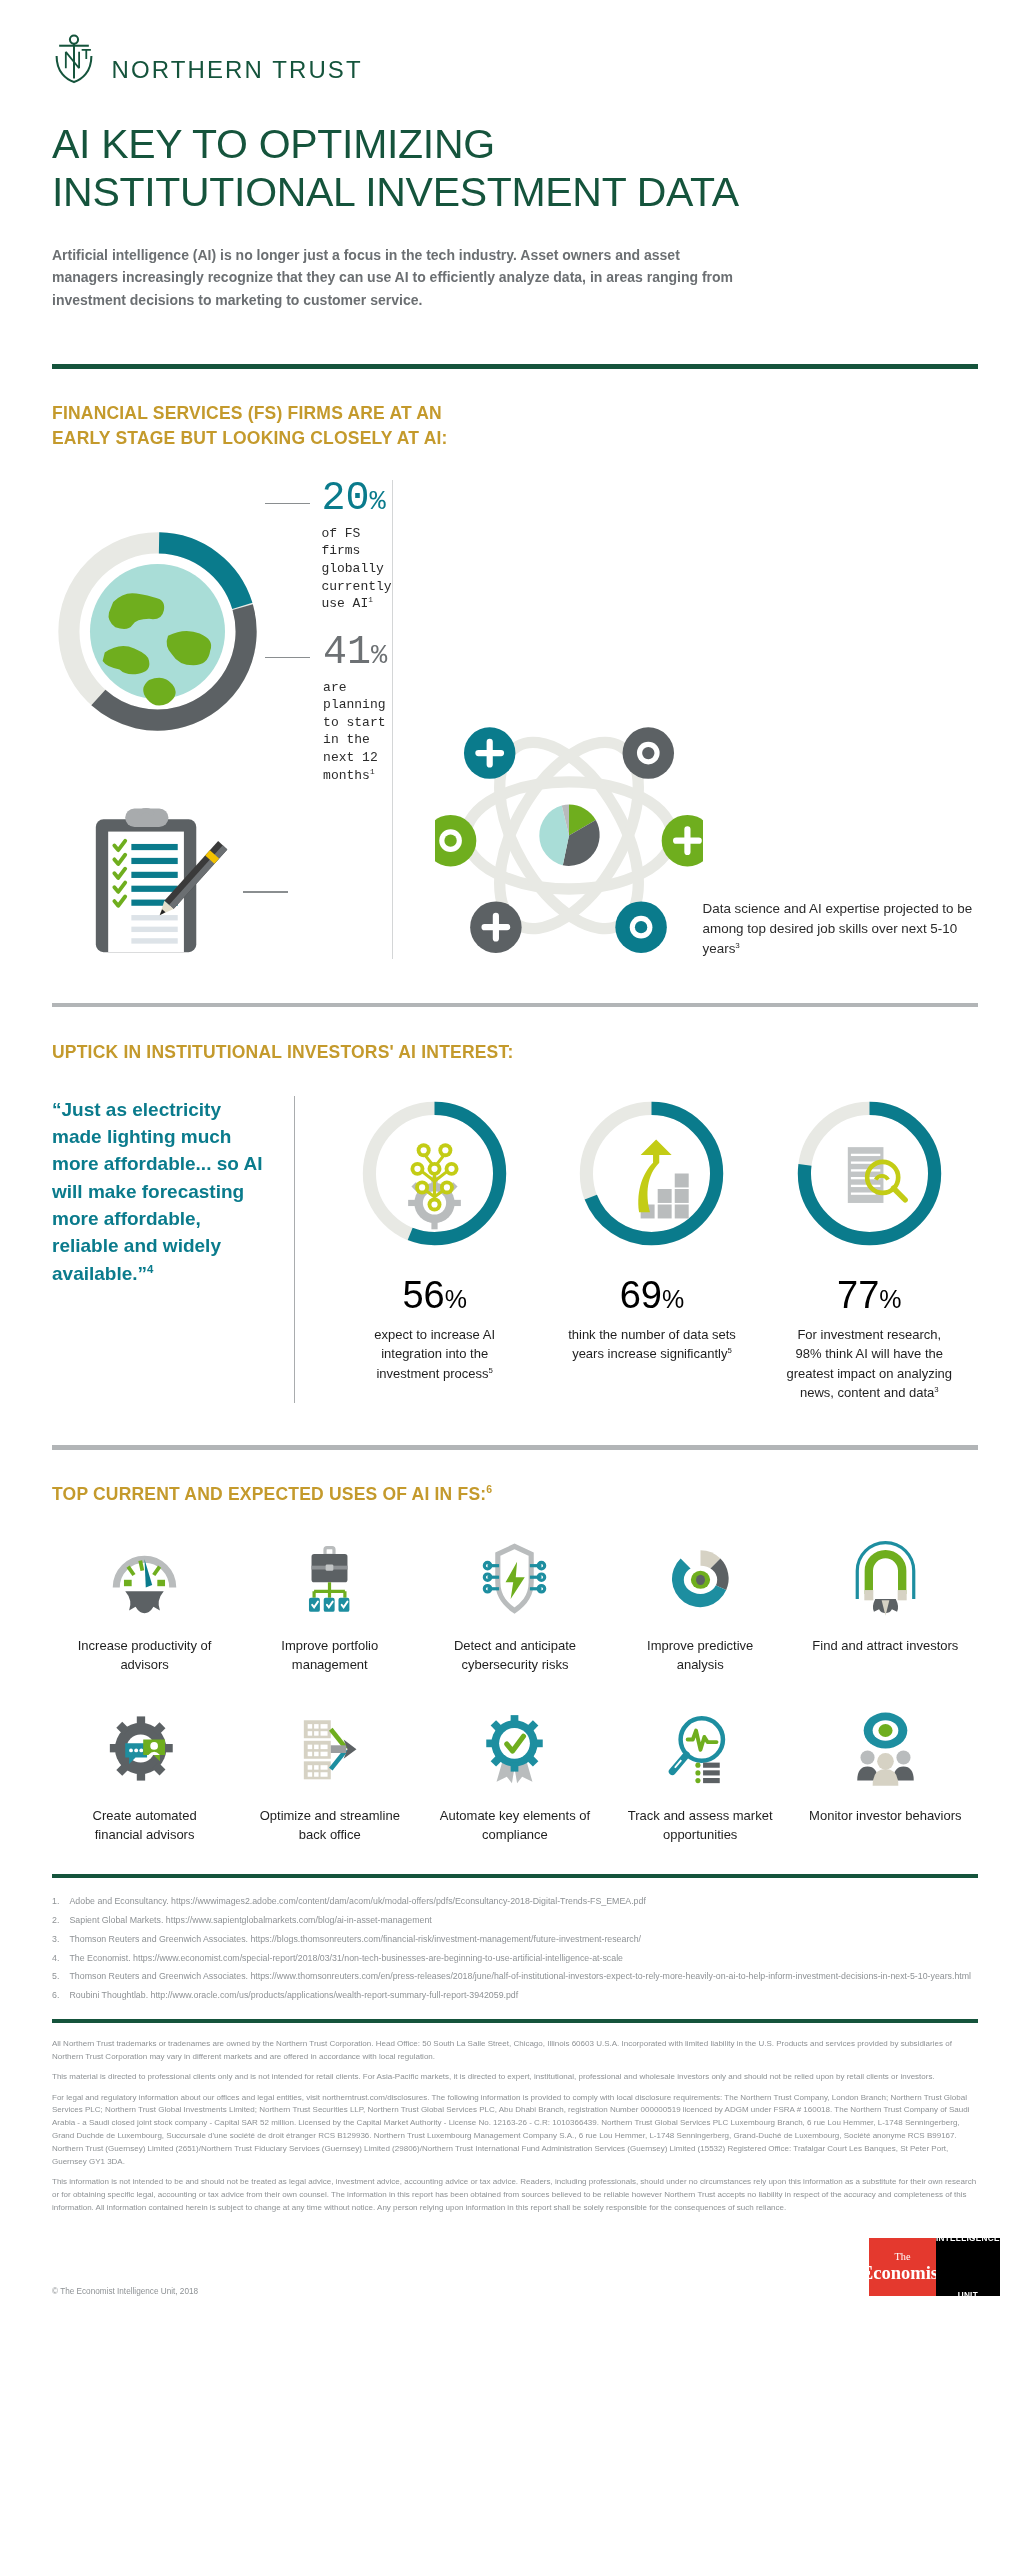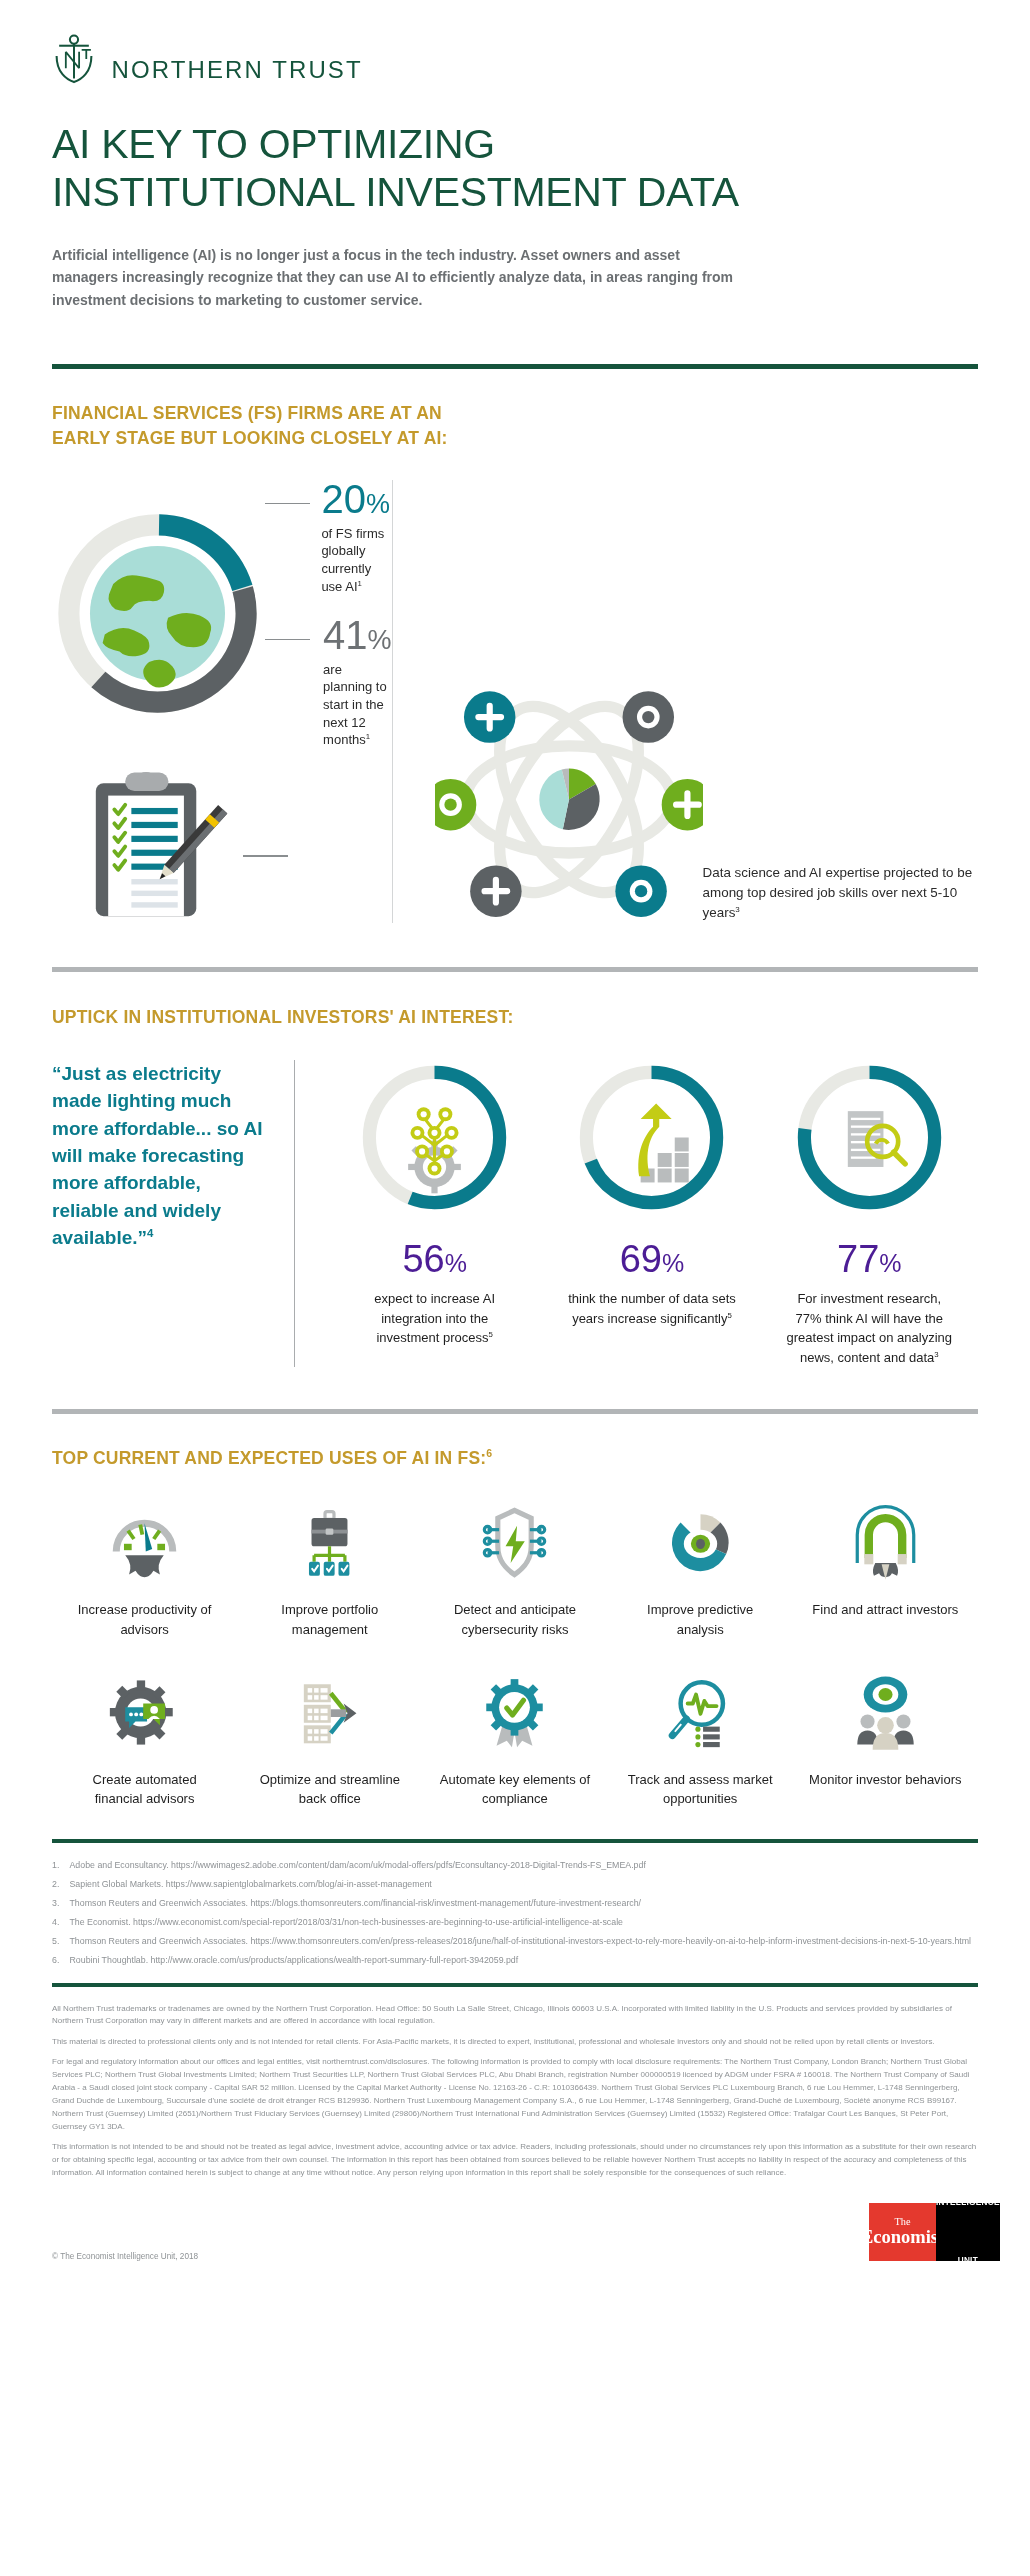--- a/index.html
+++ b/index.html
@@ -43,21 +43,21 @@
   .stat-sub { font-size: 13px; color: #2b2b2b; margin-top: 7.2px; line-height: 1.35; }
   sup { font-size: 0.6em; vertical-align: super; }
 
   .s1-caption { margin-top: 18.5px; font-size: 13.4px; line-height: 1.5; color: #2b2b2b; width: 289px; }
 
   
   .s2 { display: flex; margin-top: 31px; }
   .quote { width: 242px; color: #0a7b8c; font-size: 19px; line-height: 1.44; font-weight: bold; padding-right: 26px; }
   .s2-right { flex: 1; border-left: 1.5px solid #a9acae; padding-left: 31px; display: flex; justify-content: space-around; }
   .donut-card { width: 170px; display: flex; flex-direction: column; align-items: center; }
-  .donut-pct { margin-top: 23px; font-size: 38px; font-weight: 300; color: #4c1d95; line-height: 1; }
+  .donut-pct { margin-top: 23px; font-size: 38px; font-weight: 300; color: #000000; line-height: 1; }
   .donut-pct .sm { font-size: 25px; }
   .donut-label { margin-top: 11.3px; font-size: 13px; line-height: 1.5; text-align: center; color: #1f1f1f; }
 
   
   .uses-grid { display: flex; flex-wrap: wrap; margin-top: 29px; }
   .use-cell { width: 20%; display: flex; flex-direction: column; align-items: center; margin-bottom: 30px; }
   .use-icon { height: 88px; display: flex; align-items: center; justify-content: center; }
   .use-label { margin-top: 13.4px; font-size: 13px; line-height: 1.48; text-align: center; color: #1f1f1f; max-width: 155px; }
 
   
@@ -126,21 +126,21 @@
             </g>
 
             <circle cx="100" cy="100" r="64" fill="#a9ddd7"></circle>
             <path fill="#6fae1e" d="M58 72 q10-10 22-8 t18 4 q10 2 8 12 t-14 8 q-12 0-16 6 t-16 2 q-8-6-6-14 z
                                       M50 120 q14-10 28-4 t14 12 q2 10-10 12 t-18-4 q-12-2-16-8 z
                                       M110 104 q16-8 30-2 t10 16 q-2 14-16 14 t-20-10 q-8-8-4-18 z
                                       M92 146 q14-6 22 4 t-4 18 q-12 6-20-4 t2-18 z"></path>
           </svg>
         </div>
 
-        <div style="flex:1; padding-left:2.1px;">
+        <div style="flex:1; padding-left:2.1px;font-family:Liberation Mono, monospace;">
           <div class="stat-row">
             <div class="leader"></div>
             <div style="margin-left:11.3px">
               <div class="pct teal"><span>20</span><span class="sm">%</span></div>
               <div class="stat-sub"><span>of FS firms globally currently use AI</span><sup>1</sup></div>
             </div>
           </div>
 
           <div class="stat-row" style="margin-top:20.6px">
             <div class="leader"></div>
@@ -338,21 +338,21 @@
                 <line x1="76" y1="116" x2="114" y2="116"></line>
                   <line x1="76" y1="126" x2="108" y2="126"></line>
               </g>
               <circle cx="117" cy="105" r="20" fill="none" stroke="#c3cc15" stroke-width="6"></circle>
               <line x1="131" y1="119" x2="146" y2="134" stroke="#c3cc15" stroke-width="7" stroke-linecap="round"></line>
               <path d="M108 108 a9 9 0 0 1 16 0" fill="none" stroke="#c3cc15" stroke-width="5"></path>
             </g>
           </svg>
         </div>
         <div class="donut-pct"><span>77</span><span class="sm">%</span></div>
-        <div class="donut-label"><span>For investment research, 77% think AI will have the greatest impact on analyzing news, content and data</span><sup>3</sup></div>
+        <div class="donut-label"><span>For investment research, 98% think AI will have the greatest impact on analyzing news, content and data</span><sup>3</sup></div>
       </div>
     </div>
   </div>
 
   <div style="margin-top:42px" class="rule-grey"></div>
 
   <h2 class="sec-head" style="margin-top:32px">
     <span>TOP CURRENT AND EXPECTED USES OF AI IN FS:</span><sup>6</sup>
   </h2>
 

